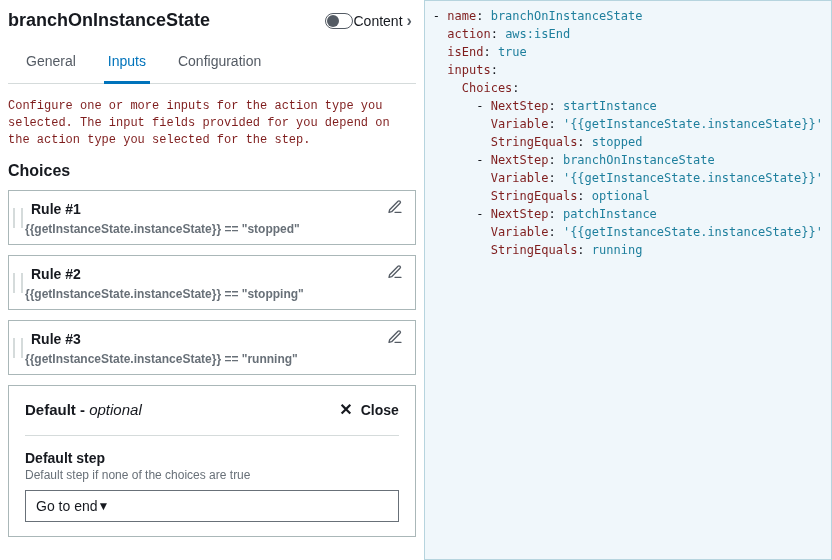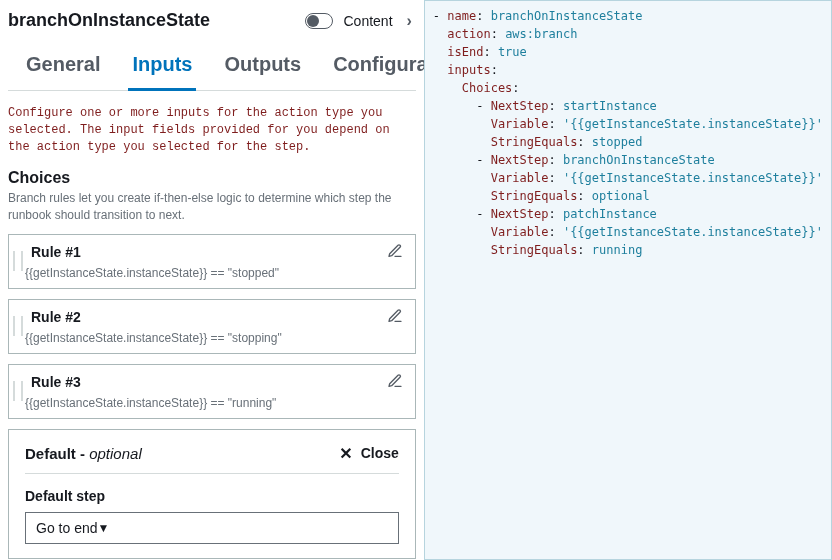--- a/index.html
+++ b/index.html
@@ -34,21 +34,20 @@
   justify-content: space-between;
   padding: 4px 0 10px 0;
 }
 .title {
   font-size: 18px;
   font-weight: 700;
 }
 .header-right {
   display: flex;
   align-items: center;
-  gap: 10px;
 }
 .toggle {
   width: 28px;
   height: 16px;
   border-radius: 8px;
   border: 1px solid #545b64;
   position: relative;
   display: inline-block;
   cursor: pointer;
 }
@@ -71,24 +70,24 @@
   font-weight: bold;
 }
 .tabs {
   display: flex;
   border-bottom: 1px solid #d5dbdb;
   gap: 24px;
   padding: 0 14px;
 }
 .tab {
   padding: 12px 4px;
-  font-size: 20px;
+  font-size: 14px;
   color: #545b64;
   cursor: pointer;
-  font-weight: 700;
+  font-weight: 400;
 }
 .tab.active {
   color: #0073bb;
   border-bottom: 3px solid #0073bb;
   margin-bottom: -1px;
 }
 .section {
   padding: 14px 0 8px 0;
 }
 .description {
@@ -132,38 +131,39 @@
   padding-left: 6px;
 }
 .rule-title {
   font-size: 14px;
   font-weight: 600;
 }
 .rule-expr {
   font-size: 12px;
   color: #687078;
   margin-top: 4px;
+  font-weight: bold;
 }
 .edit-icon {
   width: 16px;
   height: 16px;
   stroke: #545b64;
   cursor: pointer;
 }
 .default-card {
   border: 1px solid #aab7b8;
   margin-top: 10px;
   padding: 14px 16px;
 }
 .default-head {
   display: flex;
   align-items: center;
   justify-content: space-between;
   border-bottom: 1px solid #d5dbdb;
-  padding-bottom: 10px;
+  padding-bottom: 16px;
 }
 .default-title {
   font-size: 15px;
   font-weight: 600;
 }
 .default-title .opt { font-style: italic; font-weight: 400; }
 .close-group {
   display: flex;
   align-items: center;
   gap: 8px;
@@ -215,29 +215,27 @@
     <div class="header-right">
       <span class="toggle"></span>
       <span class="content-label">Content</span>
       <span class="chevron">›</span>
     </div>
   </div>
 
   <div class="tabs">
     <div class="tab">General</div>
     <div class="tab active">Inputs</div>
-    <div class="tab">Outputs</div>
     <div class="tab">Configuration</div>
   </div>
 
   <div class="section">
     <p class="description">Configure one or more inputs for the action type you selected. The input fields provided for you depend on the action type you selected for the step.</p>
 
     <h3 class="subheading">Choices</h3>
-    <p class="subdescription">Branch rules let you create if-then-else logic to determine which step the runbook should transition to next.</p>
 
     <div id="rules-container">
         <div class="rule-card">
           <div class="rule-head">
             <span class="rule-title">Rule #1</span>
             <span><svg class="edit-icon" viewBox="0 0 24 24" fill="none" stroke="currentColor" stroke-width="2" stroke-linecap="round" stroke-linejoin="round">
                 <path d="M12 20h9"></path>
                 <path d="M16.5 3.5a2.1 2.1 0 0 1 3 3L7 19l-4 1 1-4 12.5-12.5z"></path>
               </svg></span>
           </div>
@@ -269,31 +267,32 @@
       <div class="default-head">
         <div class="default-title">
           <span>Default</span><span> - </span><span class="opt">optional</span>
         </div>
         <div class="close-group">
           <span class="close-x">✕</span>
           <span class="close-label">Close</span>
         </div>
       </div>
       <div class="field-label">Default step</div>
+      <div class="field-help">Default step if none of the choices are true</div>
       <div class="select-box">
         <span>Go to end</span>
         <span class="caret">▼</span>
       </div>
     </div>
 
   </div>
 </div>
 
 <div class="right-panel" id="yaml-panel">- <span class="y-key">name</span>: <span class="y-str">branchOnInstanceState</span>
-  <span class="y-key">action</span>: <span class="y-str">aws:branch</span>
+  <span class="y-key">action</span>: <span class="y-str">aws:isEnd</span>
   <span class="y-key">isEnd</span>: <span class="y-bool">true</span>
   <span class="y-key">inputs</span>:
     <span class="y-key">Choices</span>:
       - <span class="y-key">NextStep</span>: <span class="y-str">startInstance</span>
         <span class="y-key">Variable</span>: <span class="y-str">'{{getInstanceState.instanceState}}'</span>
         <span class="y-key">StringEquals</span>: <span class="y-str">stopped</span>
       - <span class="y-key">NextStep</span>: <span class="y-str">branchOnInstanceState</span>
         <span class="y-key">Variable</span>: <span class="y-str">'{{getInstanceState.instanceState}}'</span>
         <span class="y-key">StringEquals</span>: <span class="y-str">optional</span>
       - <span class="y-key">NextStep</span>: <span class="y-str">patchInstance</span>

